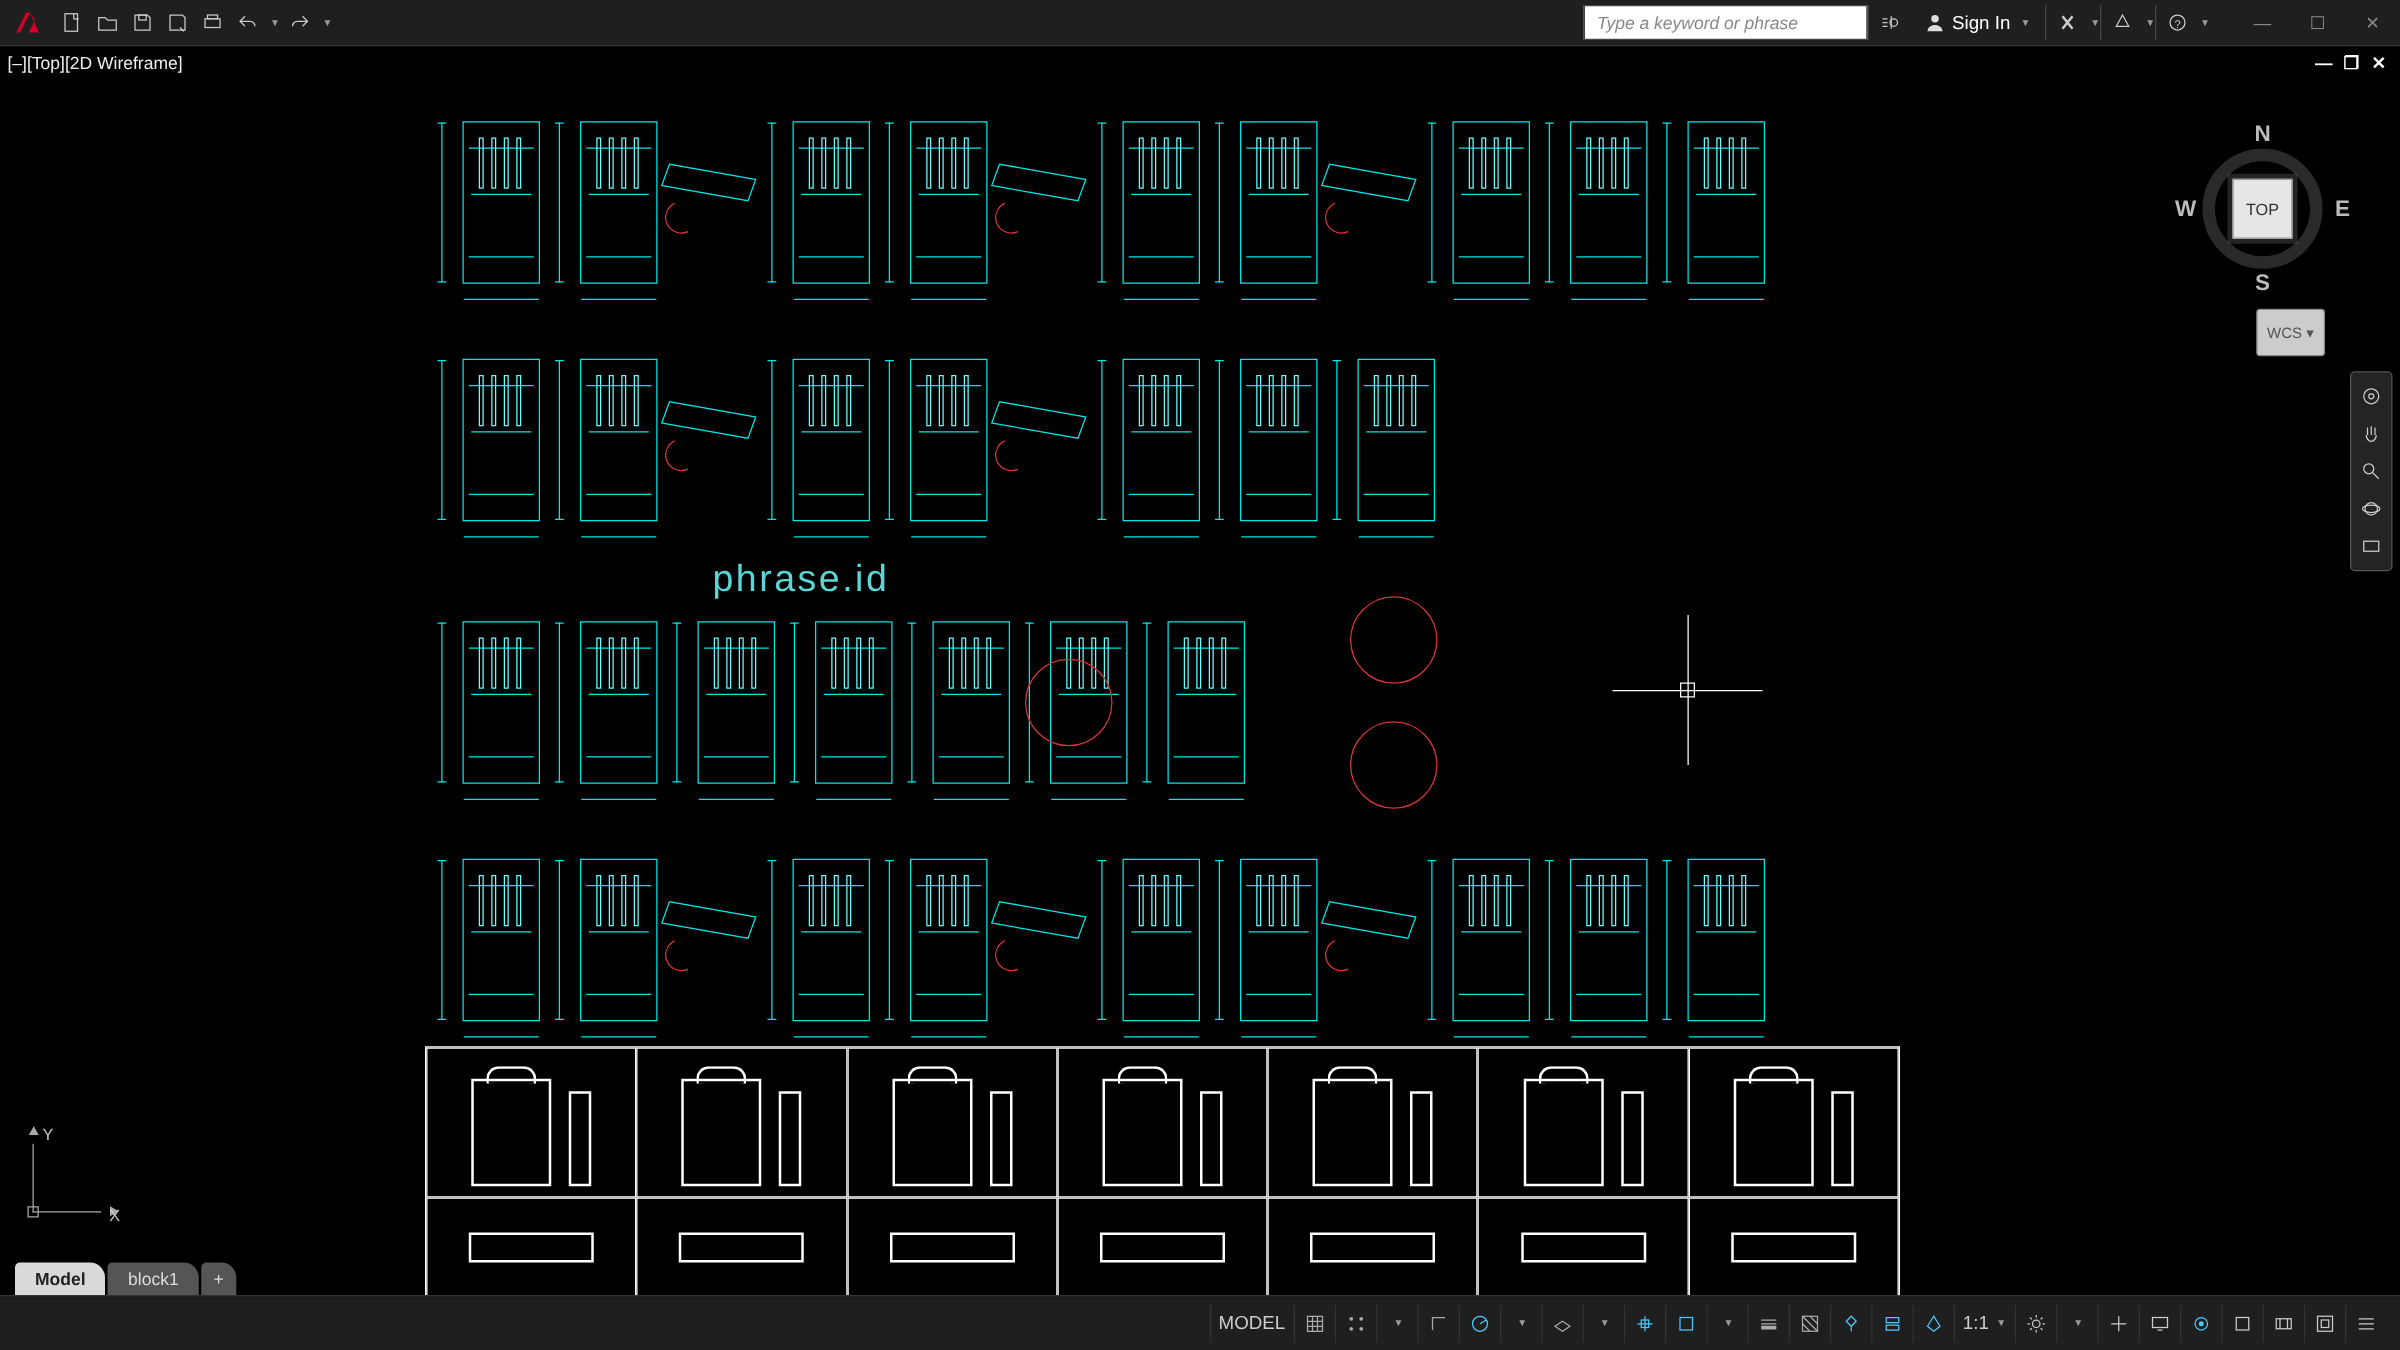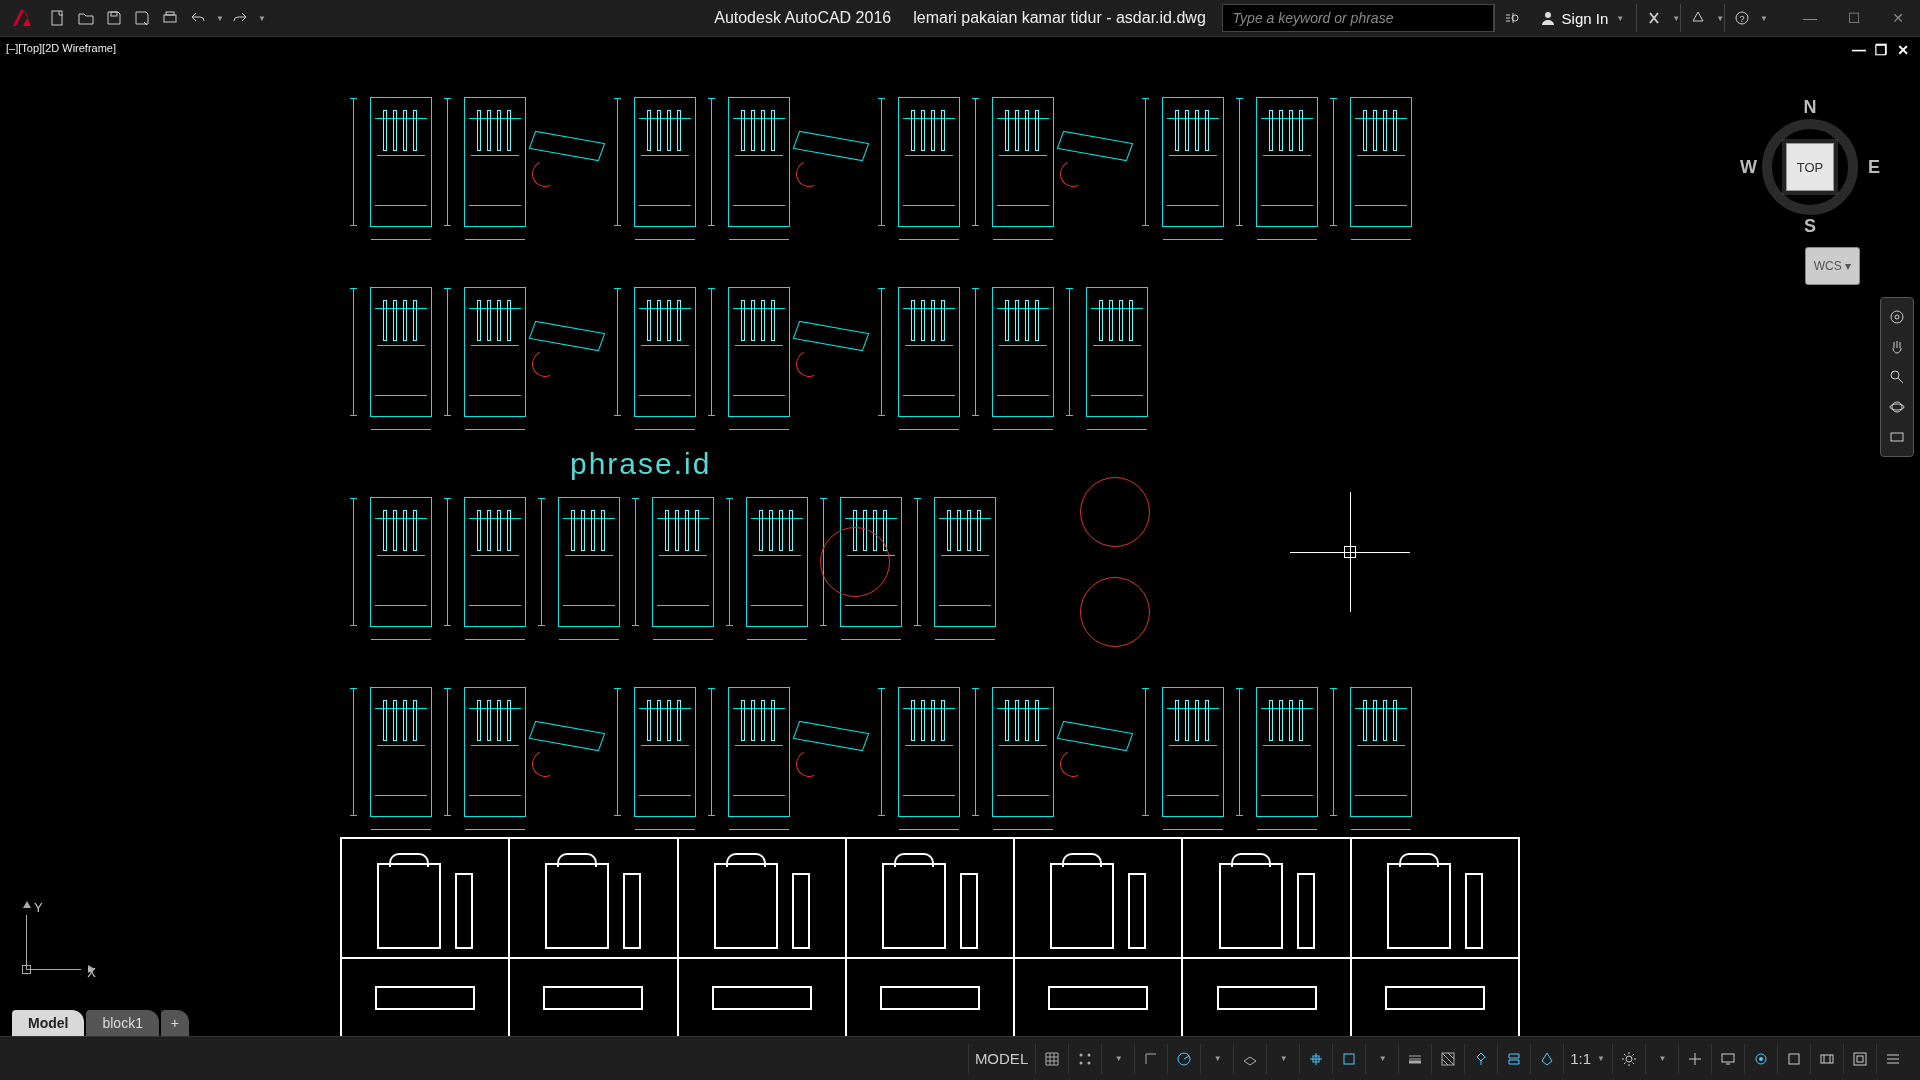--- a/index.html
+++ b/index.html
@@ -6,29 +6,29 @@
 body { width:1920px; height:1080px; background:#000; overflow:hidden; position:relative; }
 
 
 .titlebar { height:36px; background:#1f1f1f; display:flex; align-items:center; color:#ccc; font-size:14px; position:relative; }
 .logo { width:24px; height:24px; margin:0 10px; }
 .logo svg { width:24px; height:24px; }
 .qat { display:flex; gap:4px; align-items:center; margin-left:2px; }
 .qat-btn { width:24px; height:22px; display:flex; align-items:center; justify-content:center; color:#aaa; cursor:pointer; }
 .title-text { position:absolute; left:50%; transform:translateX(-50%); display:flex; gap:22px; color:#eee; font-size:16px; }
 .title-right { margin-left:auto; display:flex; align-items:center; height:100%; }
-.search-box { width:272px; height:28px; background:#000000; border:1px solid #444; color:#888; font-style:italic; font-size:14px; padding:0 10px; display:flex; align-items:center; }
+.search-box { width:227px; height:28px; background:#ffffff; border:1px solid #444; color:#888; font-style:italic; font-size:14px; padding:0 10px; display:flex; align-items:center; }
 .infoctr-btn { width:34px; height:28px; display:flex; align-items:center; justify-content:center; color:#ccc; border-left:1px solid #444; cursor:pointer; }
 .signin { display:flex; align-items:center; gap:6px; padding:0 12px; height:28px; color:#fff; font-size:15px; cursor:pointer; }
 .tri { font-size:8px; color:#999; margin-left:2px; }
 .win-controls { display:flex; margin-left:20px; }
 .win-btn { width:44px; height:36px; display:flex; align-items:center; justify-content:center; color:#888; cursor:pointer; }
 
 
-.vp-label { position:absolute; top:42px; left:6px; color:#eee; font-size:11px; z-index:10;text-align:right;}
+.vp-label { position:absolute; top:42px; left:6px; color:#eee; font-size:14px; z-index:10;text-align:right;}
 
 
 .canvas { position:absolute; top:36px; left:0; right:0; bottom:44px; background:#000; border-top:1px solid #333; }
 .canvas-ctrl { position:absolute; top:6px; right:10px; display:flex; gap:8px; }
 .cc-btn { width:14px; height:14px; color:#fff; font-size:14px; font-weight:bold; display:flex; align-items:center; justify-content:center; cursor:pointer; }
 
 
 .viewcube-wrap { position:absolute; top:60px; right:40px; width:140px; height:140px; }
 .viewcube-wrap .dir { position:absolute; color:#bbb; font-size:18px; font-weight:bold; }
 .viewcube-wrap .n { top:0; left:50%; transform:translateX(-50%); }
@@ -155,24 +155,20 @@
       </div>
     <span class="tri">▼</span>
     <div class="qat-btn">
         <svg class="ico" viewBox="0 0 16 16">
           <path d="M10 3l4 4-4 4M14 7H6a4 4 0 00-4 4" fill="none" stroke="#ccc"></path>
         </svg>
       </div>
     <span class="tri">▼</span>
   </div>
 
-  <div class="title-text">
-    <span>Autodesk AutoCAD 2016</span>
-    <span>lemari pakaian kamar tidur - asdar.id.dwg</span>
-  </div>
 
   <div class="title-right">
     <div class="search-box">Type a keyword or phrase</div>
     <div class="infoctr-btn">
         <svg class="ico" viewBox="0 0 16 16">
           <path d="M3 8h4M3 5h4M3 11h4M10 3v10" stroke="#ccc" fill="none"></path>
           <circle cx="12" cy="8" r="3" stroke="#ccc" fill="none"></circle>
         </svg>
       </div>
     <div class="signin">

